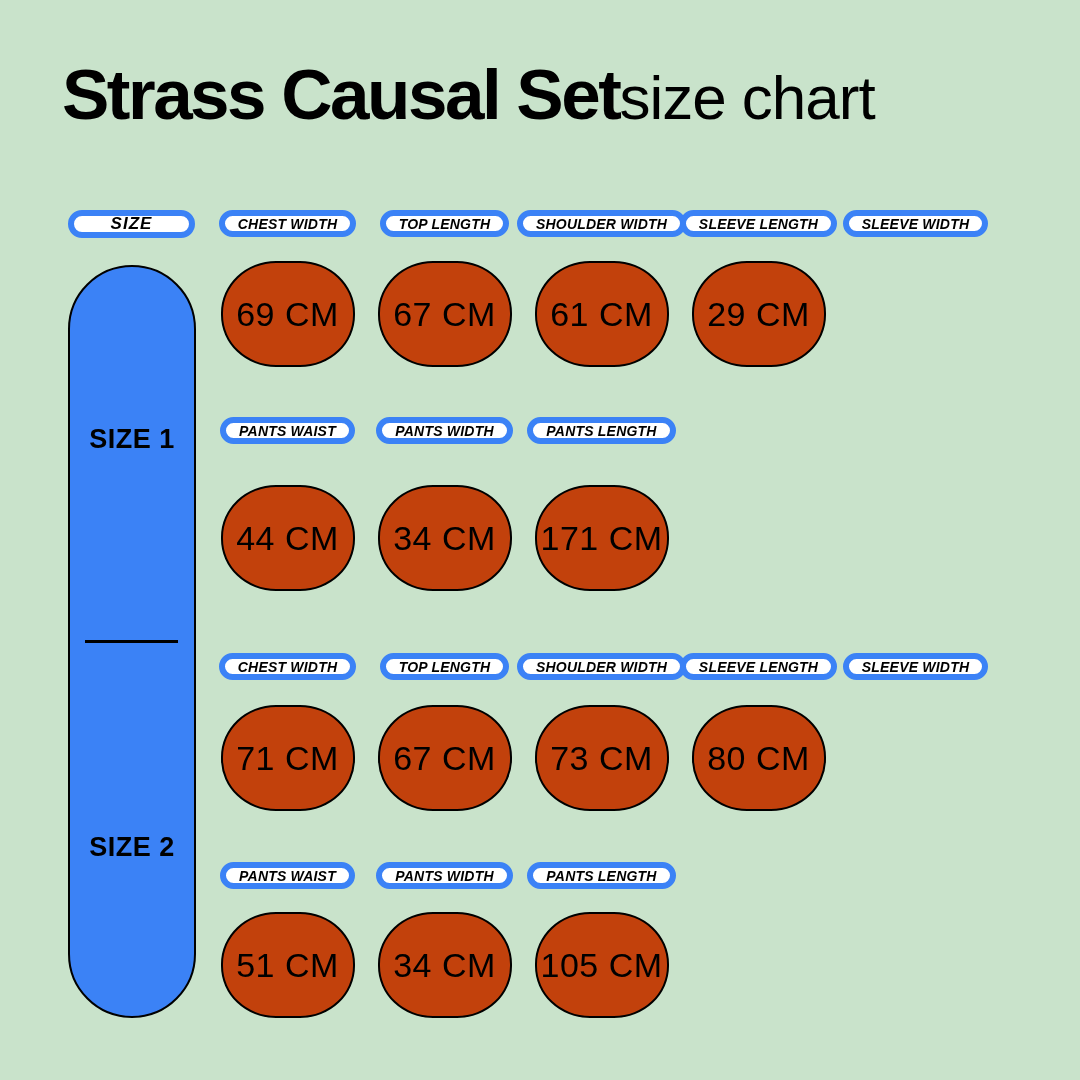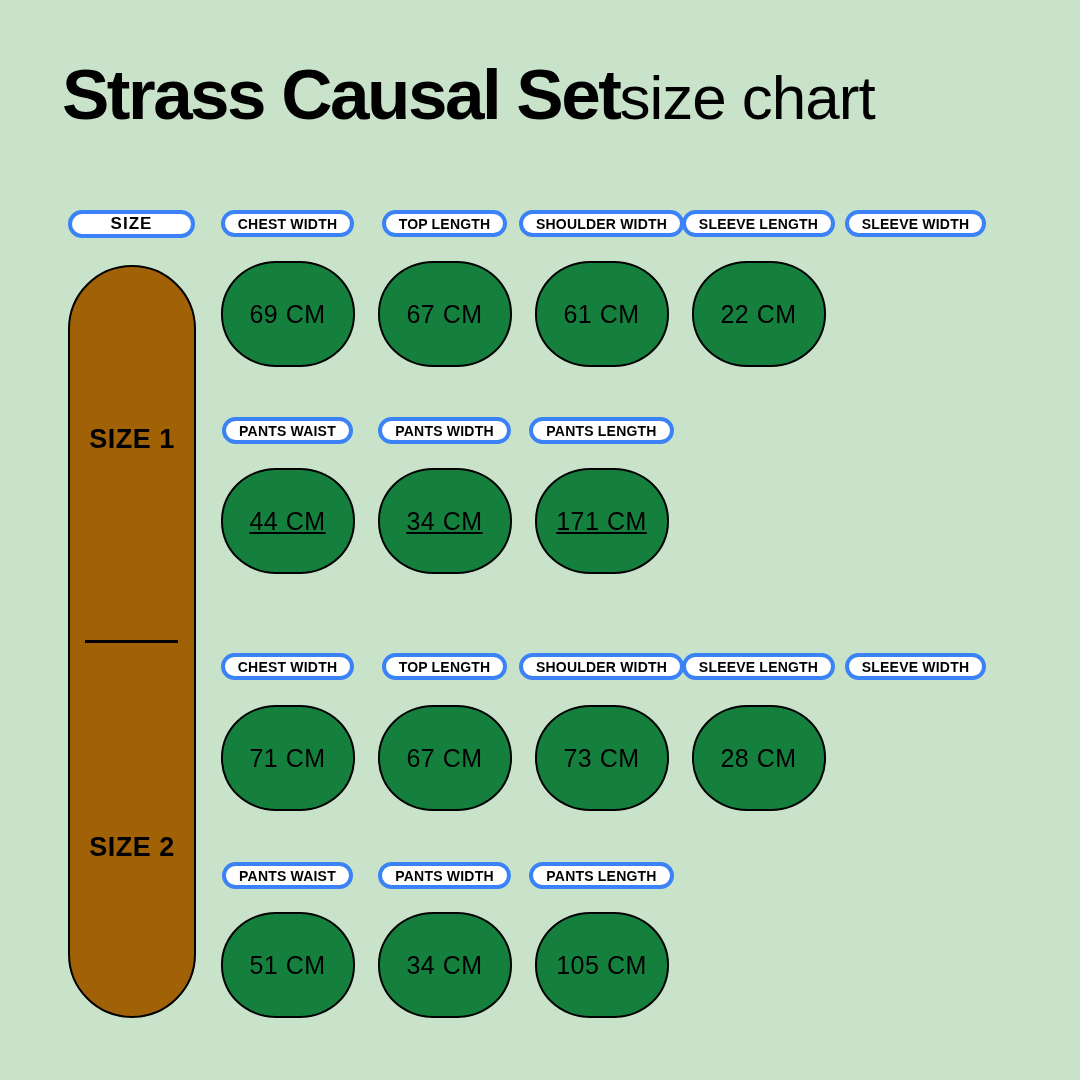--- a/index.html
+++ b/index.html
@@ -11,53 +11,53 @@
   }
   .title {
     position:absolute; left:62px; top:58px; margin:0;
     white-space:nowrap; line-height:1.05;
   }
   .title-bold  { font-size:71px; font-weight:900; letter-spacing:-2.5px; }
   .title-light { font-size:62px; font-weight:400; letter-spacing:-1px; }
 
   .pill {
     box-sizing:border-box; height:27px;
-    border:4px solid #3b82f6; border-radius:14px; background:#fff;
+    border:6px solid #3b82f6; border-radius:14px; background:#fff;
     display:inline-flex; align-items:center; justify-content:center;
     padding:0 13px; font-weight:700; font-size:14px;
-    letter-spacing:0.2px; white-space:nowrap;
+    letter-spacing:0.2px; white-space:nowrap;font-style:italic;
   }
   .size-pill {
     position:absolute; left:68px; top:210px;
     width:127px; height:28px; border-radius:15px;
     font-size:17px; letter-spacing:1px;
     display:flex;
   }
   .row { position:absolute; left:209px; display:flex; }
   .cellw { width:157px; display:flex; justify-content:center; }
   .bubble {
     box-sizing:border-box; width:134px; height:106px;
-    background:#15803d; border:2.5px solid #000;
+    background:#c2410c; border:2.5px solid #000;
     border-radius:55px / 52px;
     display:flex; align-items:center; justify-content:center;
-    font-size:25px; letter-spacing:0.5px; font-weight:400;text-align:center;
+    font-size:34px; letter-spacing:0.5px; font-weight:400;text-align:center;
   }
   .hrow1 { top:210px; }
   .brow1 { top:261px; }
   .hrow2 { top:417px; }
-  .brow2 { top:468px;text-decoration:underline; }
+  .brow2 { top:485px; }
   .hrow3 { top:653px; }
   .brow3 { top:705px; }
   .hrow4 { top:862px; }
   .brow4 { top:912px; }
 
   .size-col {
     position:absolute; left:68px; top:265px;
     box-sizing:border-box; width:128px; height:753px;
-    background:#a16207; border:2.5px solid #000; border-radius:64px;padding-left:20px;
+    background:#3b82f6; border:2.5px solid #000; border-radius:64px;padding-left:20px;
   }
   .size-label {
     position:absolute; left:0; width:100%; text-align:center;
     font-weight:700; font-size:27px; letter-spacing:0.5px; line-height:30px;
   }
   .s1 { top:157px; }
   .s2 { top:565px;text-align:center; }
   .divider {
     position:absolute; left:15px; top:373px;
     width:93px; height:3px; background:#000;
@@ -94,21 +94,21 @@
     <div class="cellw">
         <span class="bubble">69 CM</span>
       </div>
     <div class="cellw">
         <span class="bubble">67 CM</span>
       </div>
     <div class="cellw">
         <span class="bubble">61 CM</span>
       </div>
     <div class="cellw">
-        <span class="bubble">22 CM</span>
+        <span class="bubble">29 CM</span>
       </div>
   </div>
 
   <div class="row hrow2">
     <div class="cellw">
         <span class="pill">PANTS WAIST</span>
       </div>
     <div class="cellw">
         <span class="pill">PANTS WIDTH</span>
       </div>
@@ -157,21 +157,21 @@
     <div class="cellw">
         <span class="bubble">71 CM</span>
       </div>
     <div class="cellw">
         <span class="bubble">67 CM</span>
       </div>
     <div class="cellw">
         <span class="bubble">73 CM</span>
       </div>
     <div class="cellw">
-        <span class="bubble">28 CM</span>
+        <span class="bubble">80 CM</span>
       </div>
   </div>
 
   <div class="row hrow4">
     <div class="cellw">
         <span class="pill">PANTS WAIST</span>
       </div>
     <div class="cellw">
         <span class="pill">PANTS WIDTH</span>
       </div>

